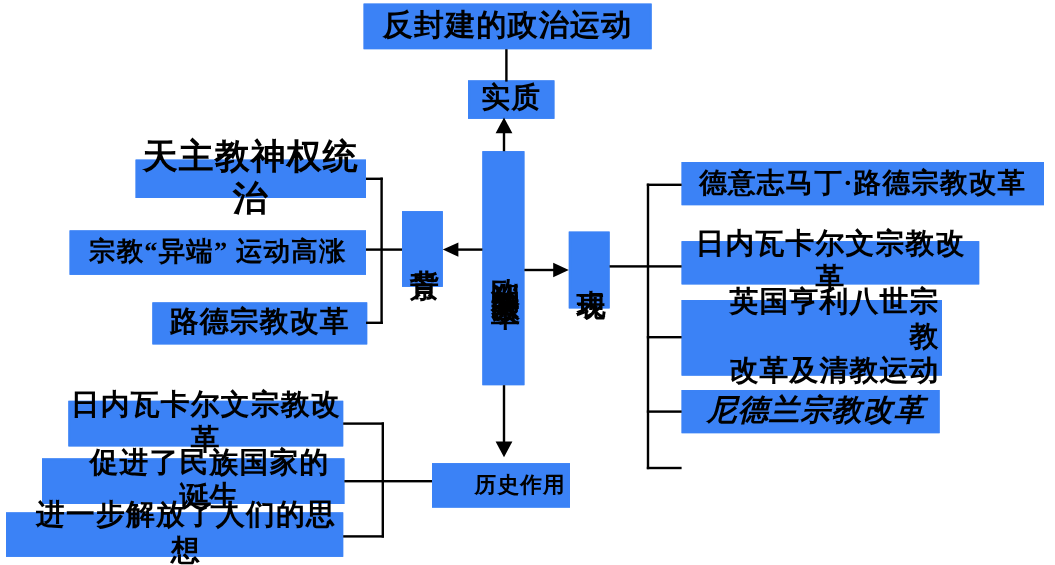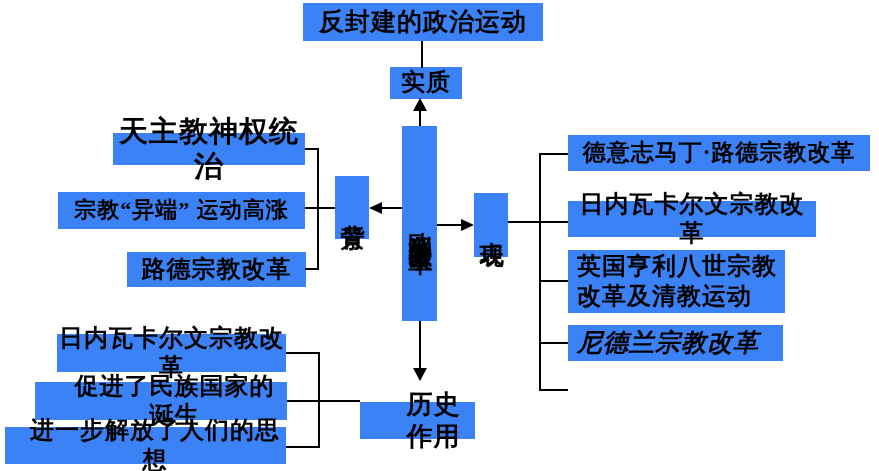--- a/index.html
+++ b/index.html
@@ -27,22 +27,22 @@
     white-space: pre-line;
     letter-spacing: 1px;
   }
   .vbox {
     writing-mode: vertical-rl;
     text-orientation: upright;
     letter-spacing: 3px;
   }
   .leftalign {
     justify-content: flex-start;
-    text-align: left;
-    padding-left: 7px;
+    text-align: right;
+    padding-left: 19px;
   }
   .hline { position: absolute; height: 2px; background: #000000; }
   .vline { position: absolute; width: 2px; background: #000000; }
   .arr { position: absolute; width: 0; height: 0; }
   .arr-left  { border-top: 6px solid transparent; border-bottom: 6px solid transparent; border-right: 13px solid #000000; }
   .arr-right { border-top: 6px solid transparent; border-bottom: 6px solid transparent; border-left: 13px solid #000000; }
   .arr-up    { border-left: 7px solid transparent; border-right: 7px solid transparent; border-bottom: 13px solid #000000; }
   .arr-down  { border-left: 7px solid transparent; border-right: 7px solid transparent; border-top: 13px solid #000000; }
 </style>
 </head>
@@ -69,21 +69,21 @@
   <div class="box" style="left:568px; top:135px; width:302px; height:36px; font-size:23px;">德意志马丁·路德宗教改革</div>
 
   <div class="box" style="left:568px; top:201px; width:248px; height:36px;">日内瓦卡尔文宗教改革</div>
 
   <div class="box leftalign" style="left:568px; top:250px; width:217px; height:63px;">英国亨利八世宗教
 改革及清教运动</div>
 
   <div class="box leftalign" style="left:568px; top:325px; width:215px; height:36px; font-size:25px;font-style:italic;">尼德兰宗教改革</div>
 
 
-  <div class="box" style="left:360px; top:402px; width:115px; height:37px; font-size:26px;padding-left:32px;">历史作用</div>
+  <div class="box" style="left:360px; top:386px; width:115px; height:37px; font-size:18px;padding-left:32px;">历史作用</div>
 
   <div class="box" style="left:57px; top:334px; width:229px; height:38px;">日内瓦卡尔文宗教改革</div>
 
   <div class="box" style="left:35px; top:382px; width:252px; height:38px;padding-left:27px;">促进了民族国家的诞生</div>
 
   <div class="box" style="left:5px; top:427px; width:281px; height:37px;padding-left:19px;">进一步解放了人们的思想</div>
 
   <div class="vline" style="left:421px; top:41px; height:27px;"></div>
 
   <div class="vline" style="left:419px; top:110px; height:16px;"></div>

